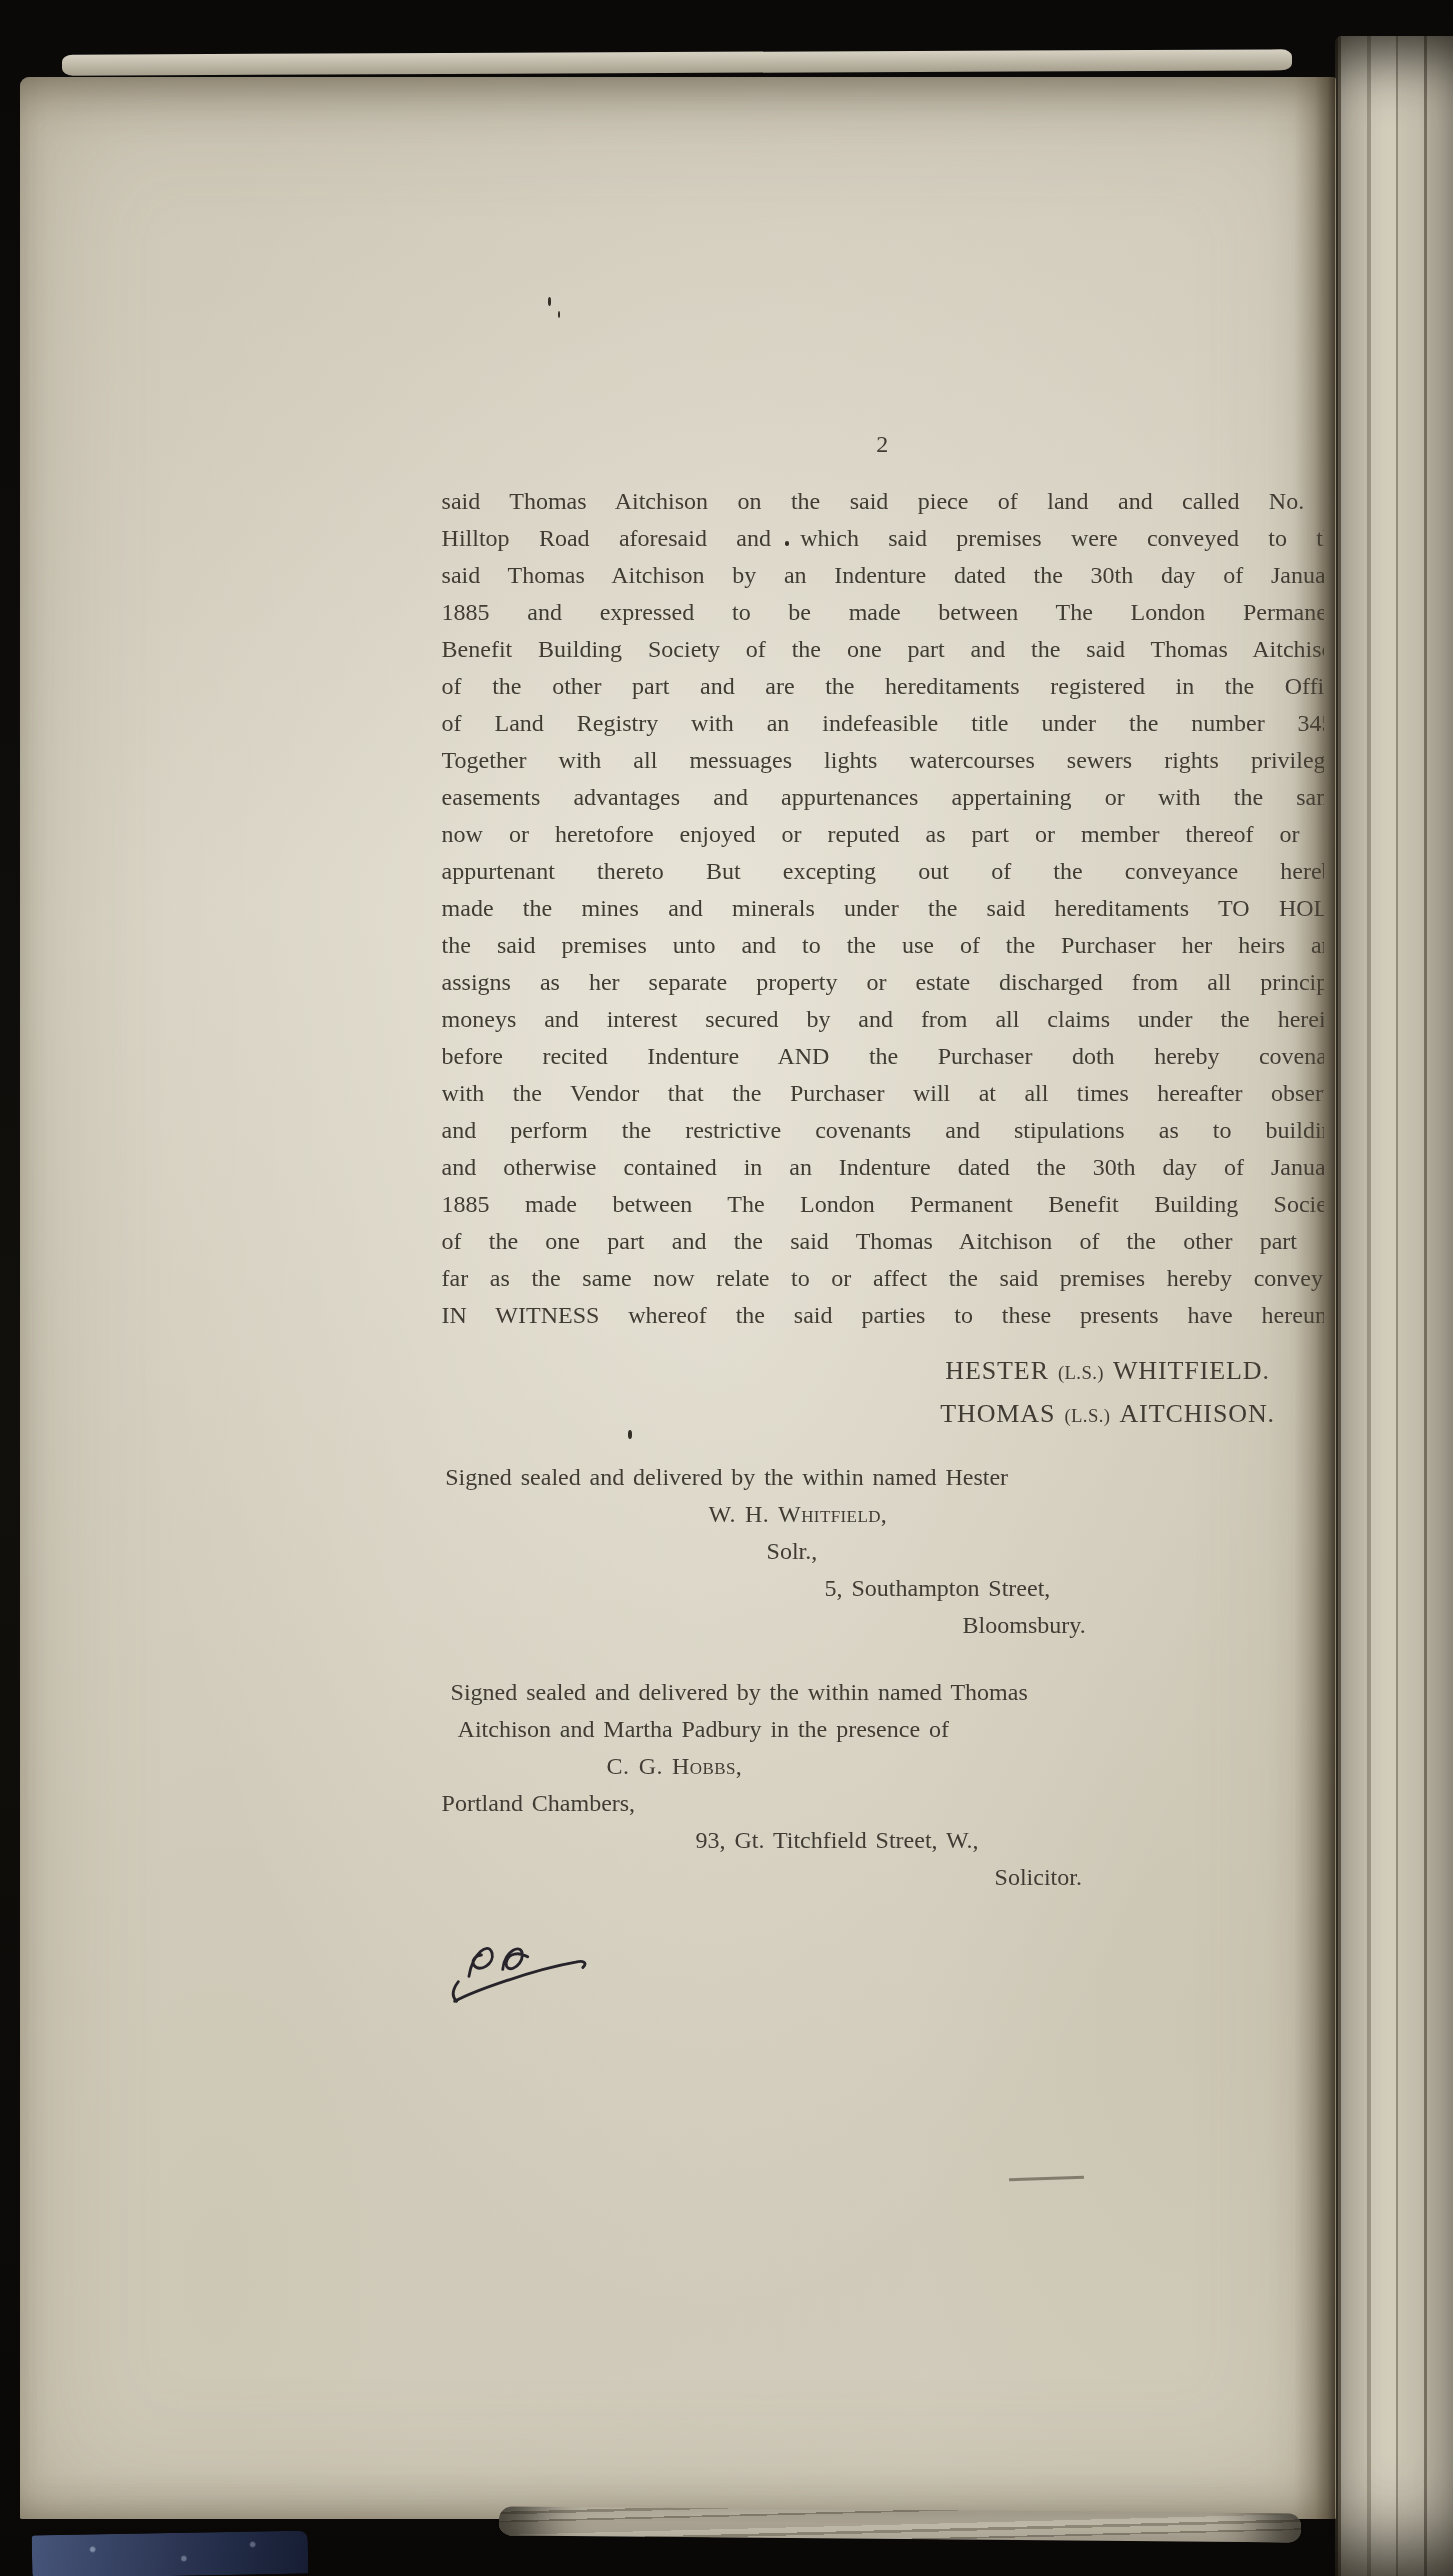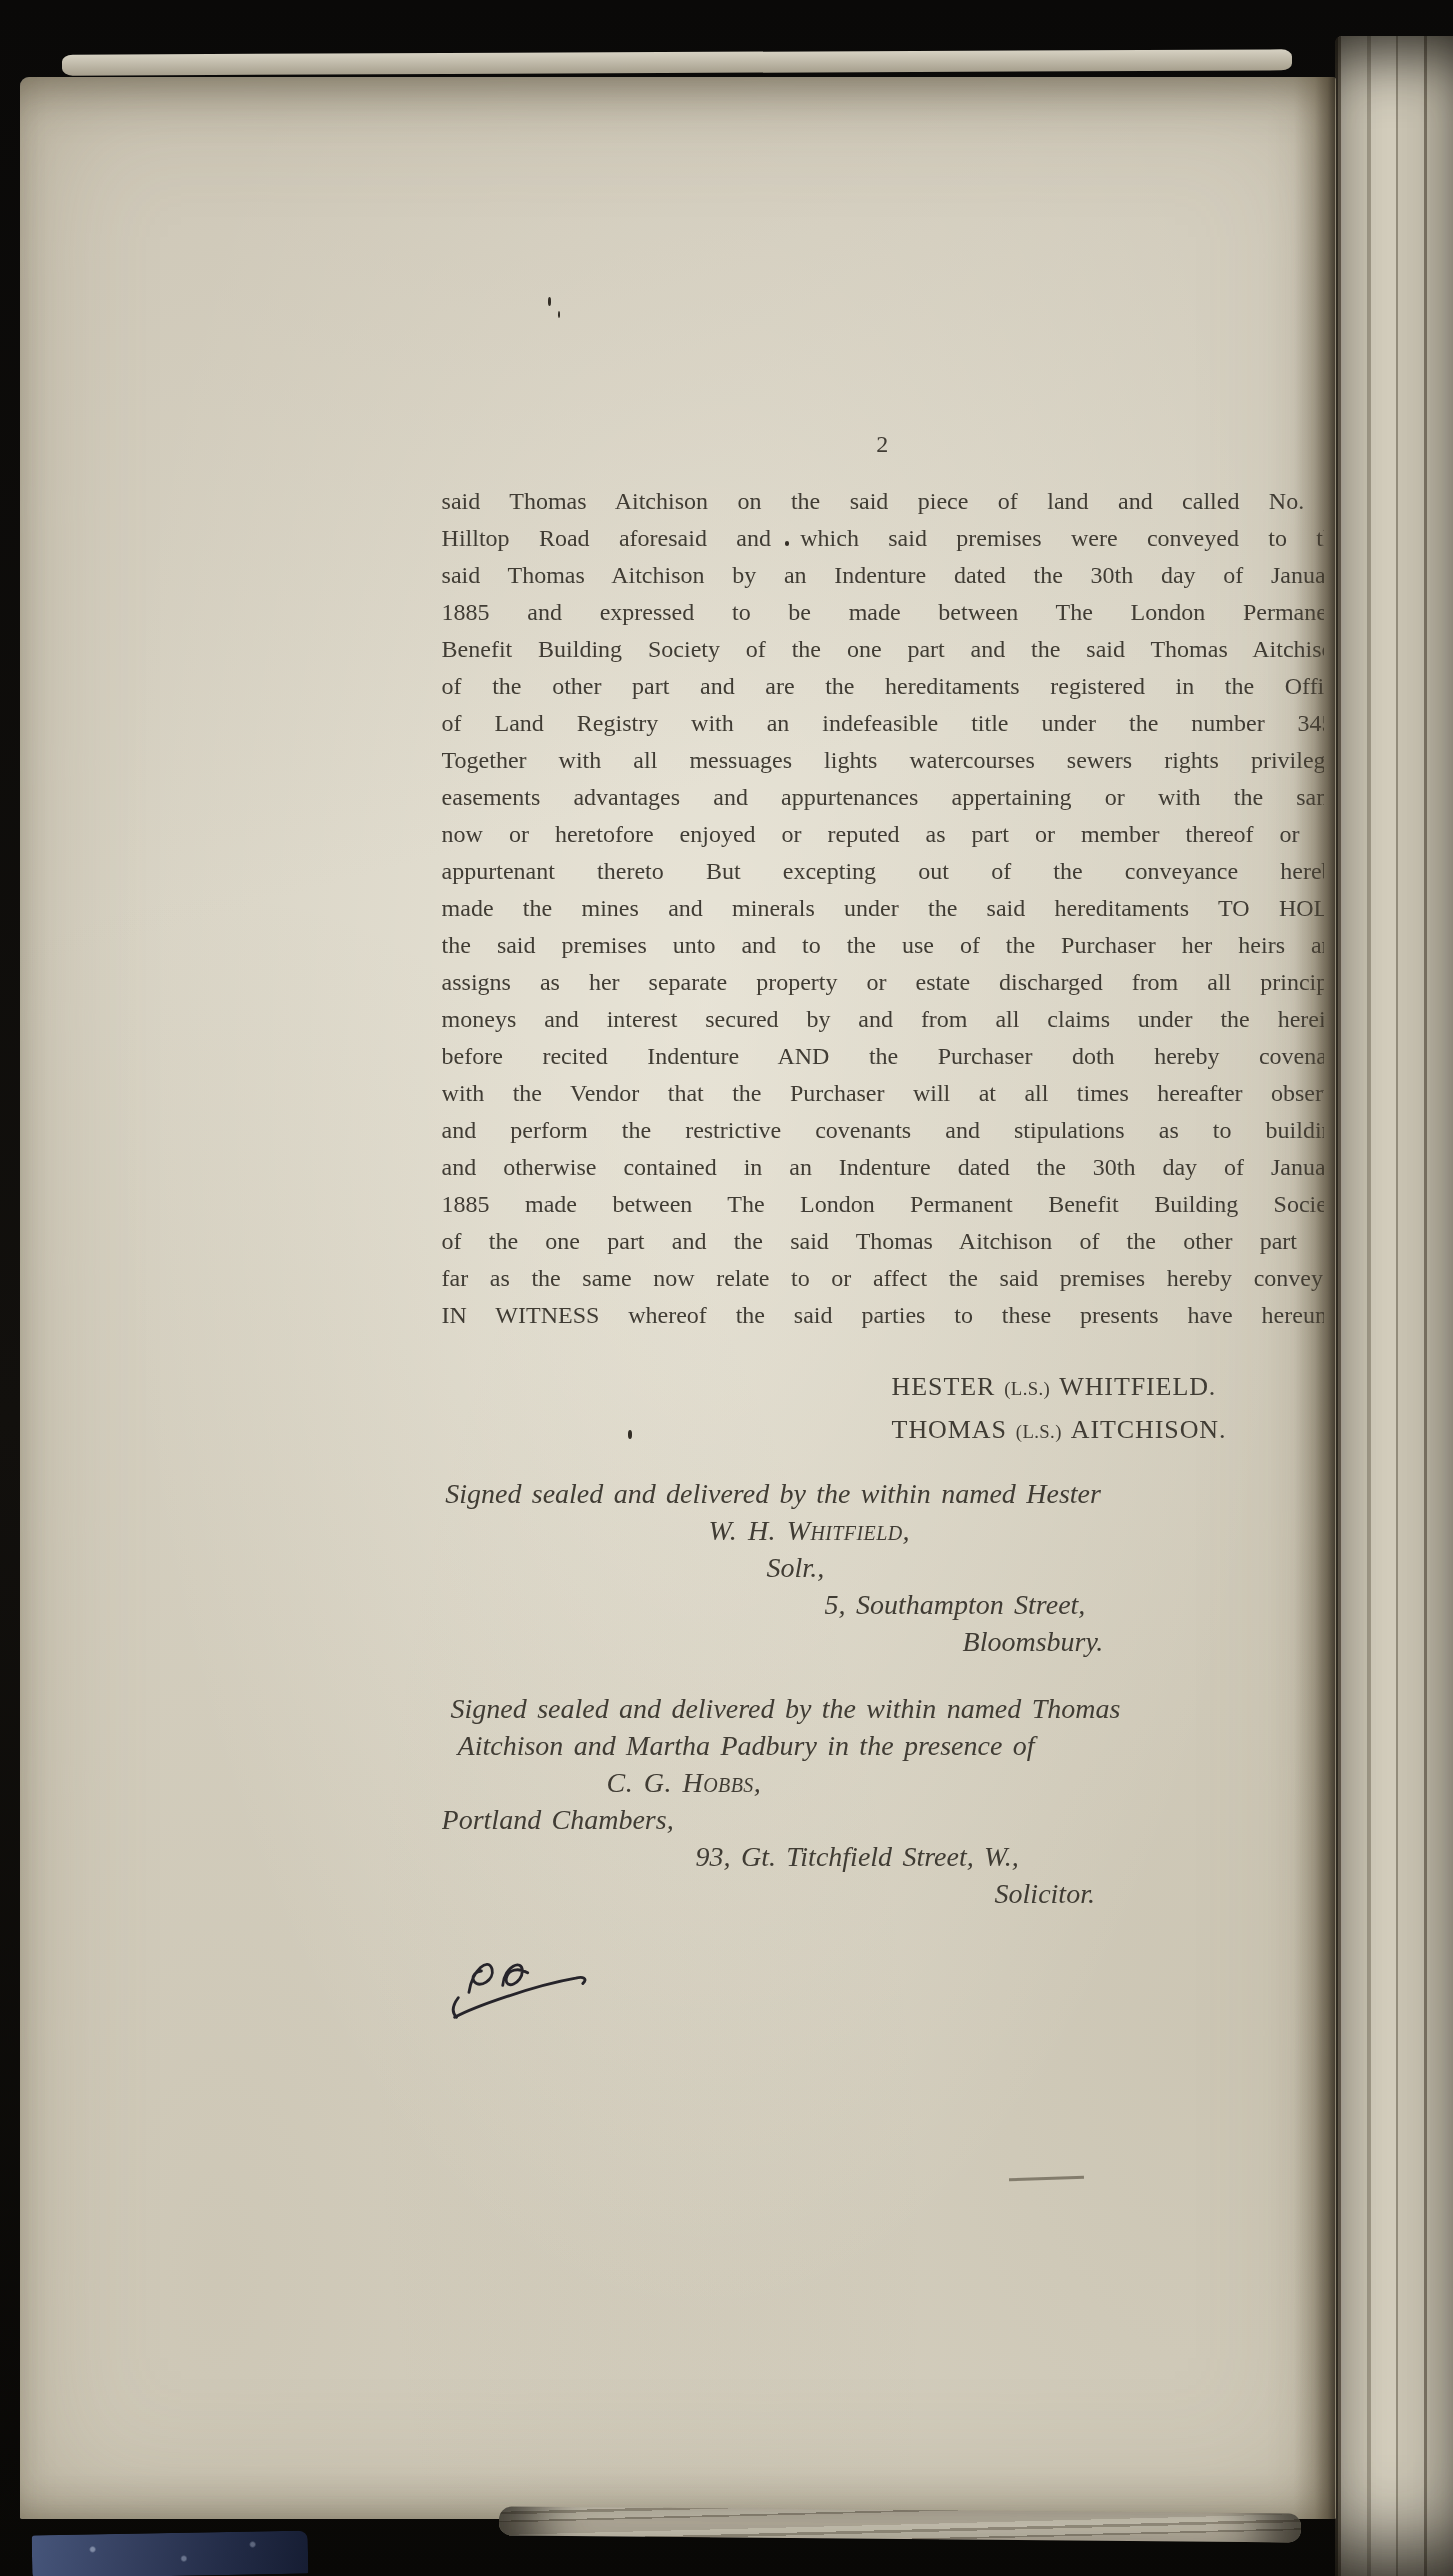--- a/index.html
+++ b/index.html
@@ -70,24 +70,24 @@
   .page-number { font-size:24px; line-height:37px; text-align:center; letter-spacing:0.9px; }
 
   .body-text { margin-top:19.6px; width:882px; overflow:hidden; }
   .bt-line {
     width:904px; font-size:24px; line-height:37px;
     text-align:justify; text-align-last:justify;
     word-spacing:0.06em; white-space:normal;
   }
   .bt-line.last { text-align-last:left; }
 
-  .signatures { margin-top:32px; margin-left:450px; font-size:26px; line-height:41px; letter-spacing:0.9px; white-space:nowrap; }
+  .signatures { margin-top:16px; margin-left:450px; font-size:26px; line-height:41px; letter-spacing:0.9px; white-space:nowrap;text-align:center; }
   .sig-seal { font-size:18.7px; letter-spacing:0.4px; margin:0 9px; }
 
-  .attestation { font-size:28px; line-height:37px;font-style:italic; }
+  .attestation { font-size:24px; line-height:37px; }
   .att-1 { margin-top:23px; }
   .att-2 { margin-top:30px; }
   .att-line { word-spacing:0.12em; }
   .smallcaps { font-variant:small-caps; letter-spacing:0.4px; }
 
   .scribble { display:block; margin-top:27px; margin-left:7.1px; }
   .scribble path { fill:none; stroke:#26242a; stroke-width:3.2; stroke-linecap:round; }
 
   .speck { position:absolute; background:#332e26; border-radius:50%; }
   .dash-mark { position:absolute; background:rgba(70,62,48,0.55); transform:rotate(-2deg); }

